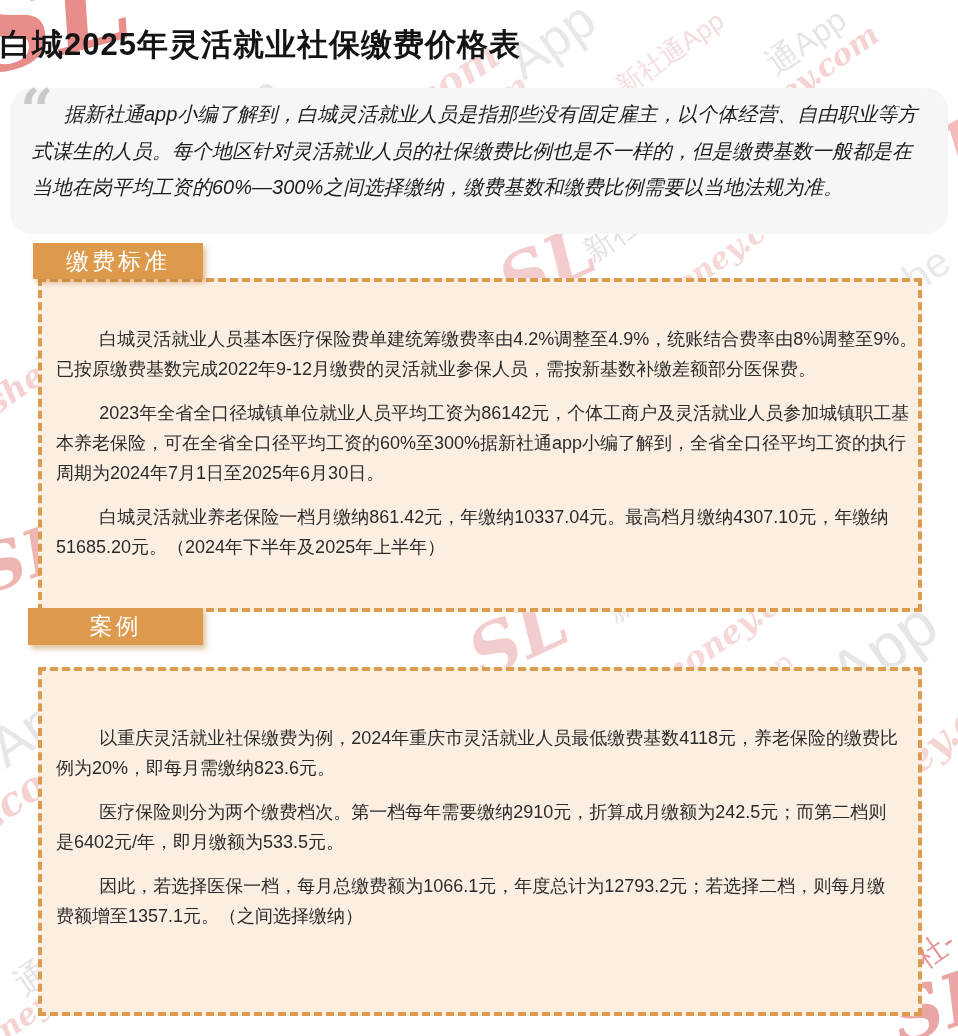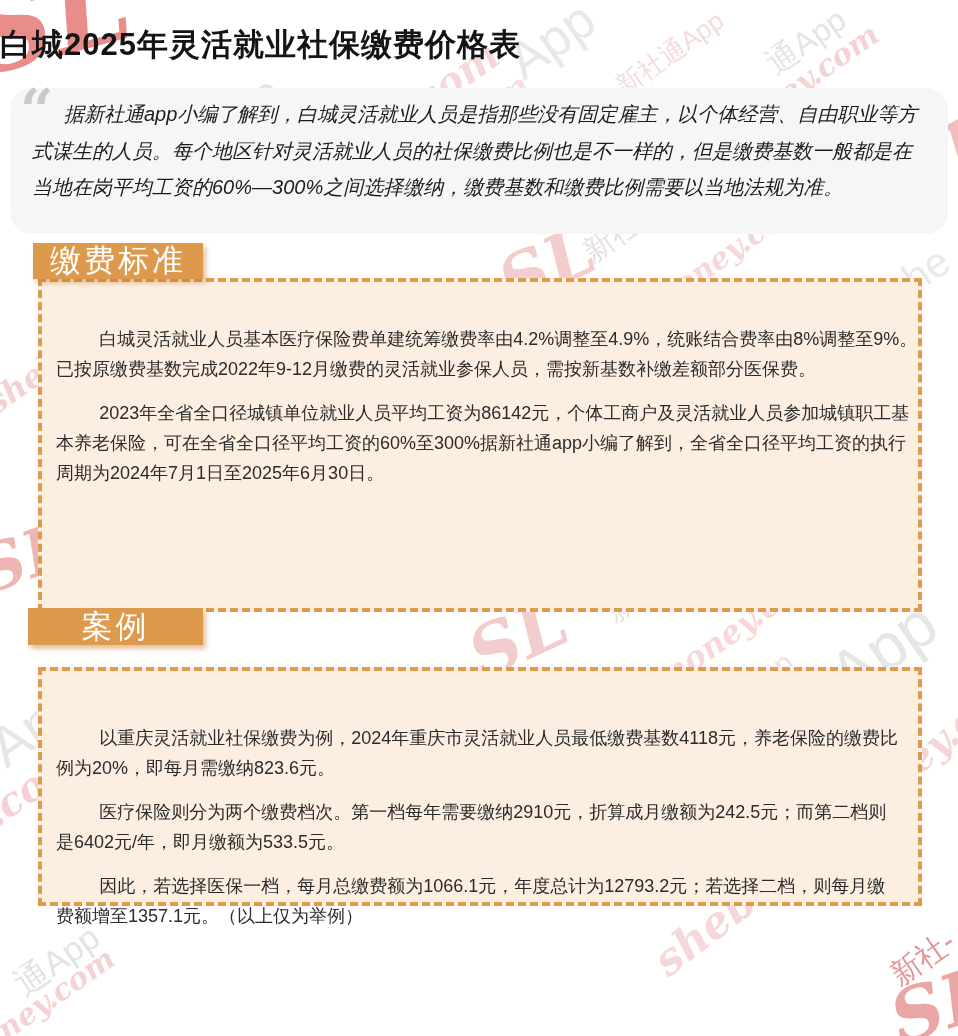--- a/index.html
+++ b/index.html
@@ -35,36 +35,36 @@
   .intro-text {
     margin:8px 22px 0 22px;
     font-size:20px; line-height:36.5px; color:#1c1c1c;
     text-indent:1.6em;
     font-style:italic;
   }
   .section-band {
     position:absolute;
     background:#dd9a4c; color:#ffffff;
     display:flex; align-items:center; justify-content:center;
-    font-size:31px; letter-spacing:3px;
+    font-size:23px; letter-spacing:3px;
     box-shadow:3px 4px 5px rgba(187,122,44,0.45);
     z-index:3;
   }
   .band-1 { top:243px; left:33px; width:170px; height:36px; }
   .band-2 { top:608px; left:28px; width:175px; height:37px; }
   .dash-box {
     position:absolute; left:38px; width:884px;
     background:#fcefe2;
     border:4px dashed #dd9b4e;
     box-sizing:border-box;
     color:#2b2b2b; font-size:18px; line-height:30px;
     z-index:2;
   }
   .box-1 { top:278px; height:334px; padding:42px 0 0 14px; }
-  .box-2 { top:667px; height:239px; padding:52px 16px 0 14px; }
+  .box-2 { top:667px; height:349px; padding:52px 16px 0 14px; }
   .dash-box p { margin:0 0 14px 0; text-indent:2.4em; }
   .page-footer {
     position:absolute; top:970px; left:0; width:100%;
     text-align:center; font-size:19px; color:#8d8d8d;
   }
 </style>
 </head>
 <body>
 
 <div class="page">
@@ -108,26 +108,27 @@
       <span class="quote-mark">“</span>
       <p class="intro-text">据新社通app小编了解到，白城灵活就业人员是指那些没有固定雇主，以个体经营、自由职业等方式谋生的人员。每个地区针对灵活就业人员的社保缴费比例也是不一样的，但是缴费基数一般都是在当地在岗平均工资的60%—300%之间选择缴纳，缴费基数和缴费比例需要以当地法规为准。</p>
     </div>
 
     <div class="section-band band-1">
       <span>缴费标准</span>
     </div>
     <div class="dash-box box-1">
       <p>白城灵活就业人员基本医疗保险费单建统筹缴费率由4.2%调整至4.9%，统账结合费率由8%调整至9%。已按原缴费基数完成2022年9-12月缴费的灵活就业参保人员，需按新基数补缴差额部分医保费。</p>
       <p>2023年全省全口径城镇单位就业人员平均工资为86142元，个体工商户及灵活就业人员参加城镇职工基本养老保险，可在全省全口径平均工资的60%至300%据新社通app小编了解到，全省全口径平均工资的执行周期为2024年7月1日至2025年6月30日。</p>
+      <p>白城灵活就业养老保险一档月缴纳861.42元，年缴纳10337.04元。最高档月缴纳4307.10元，年缴纳51685.20元。（2024年下半年及2025年上半年）</p>
     </div>
 
     <div class="section-band band-2">
       <span>案例</span>
     </div>
     <div class="dash-box box-2">
       <p>以重庆灵活就业社保缴费为例，2024年重庆市灵活就业人员最低缴费基数4118元，养老保险的缴费比例为20%，即每月需缴纳823.6元。</p>
       <p>医疗保险则分为两个缴费档次。第一档每年需要缴纳2910元，折算成月缴额为242.5元；而第二档则是6402元/年，即月缴额为533.5元。</p>
-      <p>因此，若选择医保一档，每月总缴费额为1066.1元，年度总计为12793.2元；若选择二档，则每月缴费额增至1357.1元。（以上仅为举例）</p>
+      <p>因此，若选择医保一档，每月总缴费额为1066.1元，年度总计为12793.2元；若选择二档，则每月缴费额增至1357.1元。（之间选择缴纳）</p>
     </div>
 
 
   </div>
 </div>
 
 </body></html>

